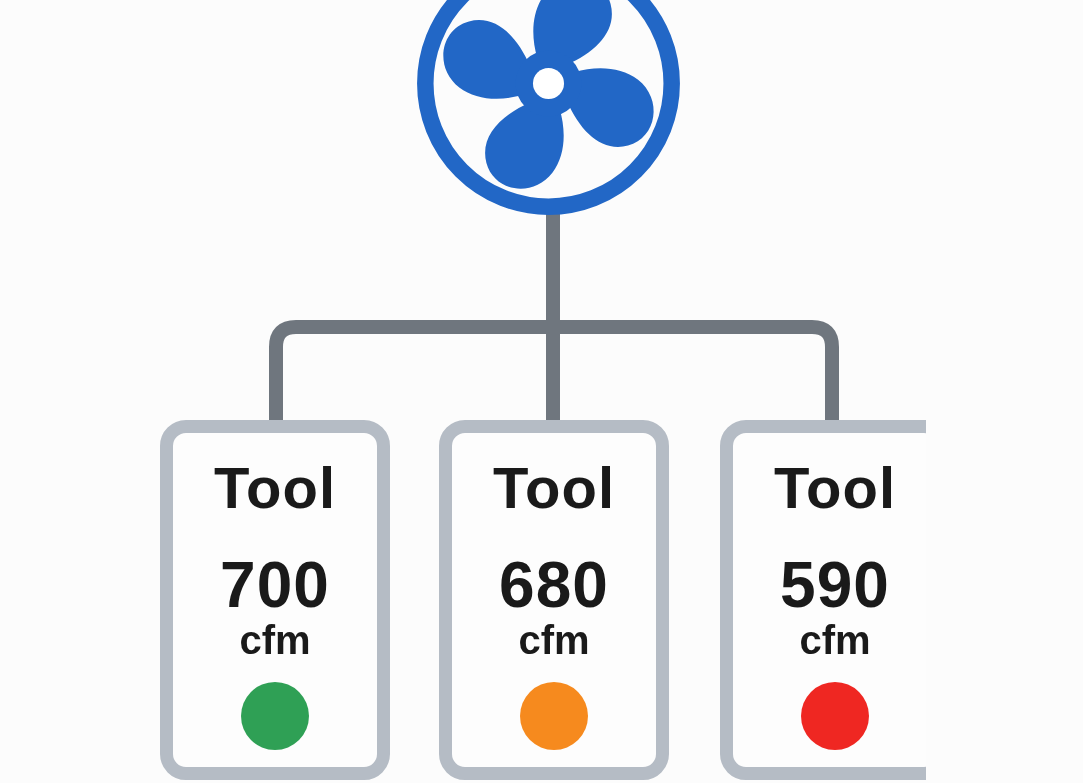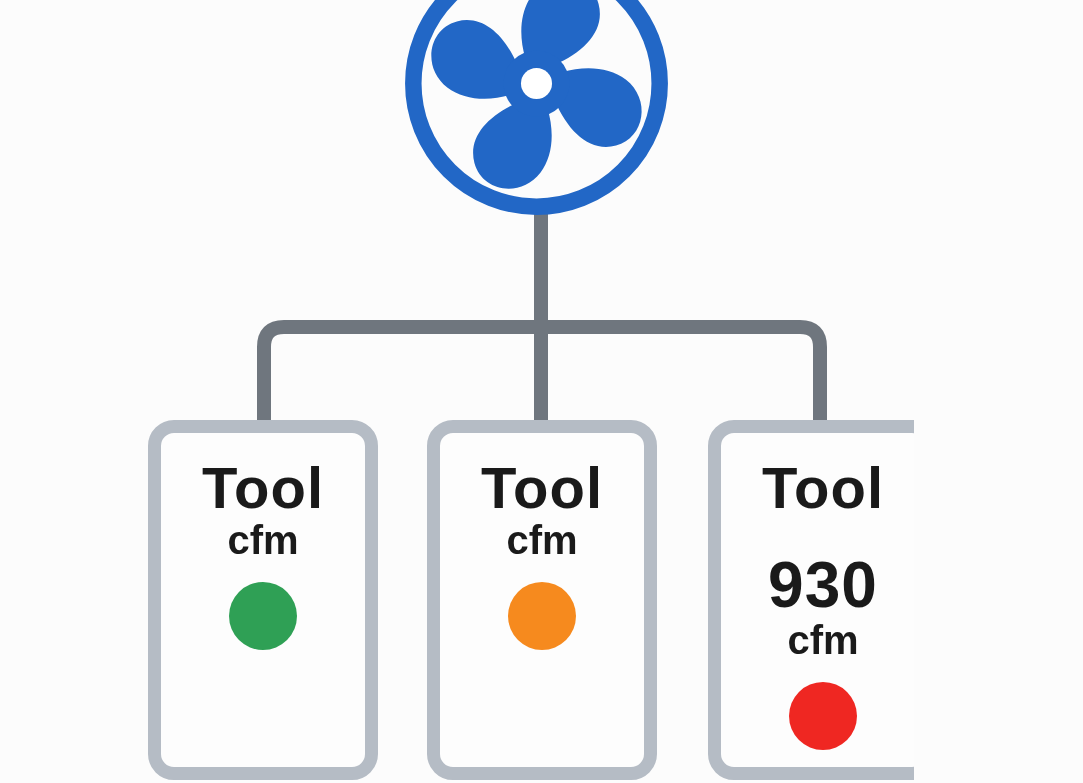--- a/index.html
+++ b/index.html
@@ -9,20 +9,21 @@
     height: 783px;
     overflow: hidden;
     background: #fcfcfc;
     font-family: "Liberation Sans", sans-serif;
   }
   .canvas {
     position: relative;
     width: 914px;
     height: 783px;
     overflow: hidden;
+    margin-left: 12px;
   }
   svg.connectors {
     position: absolute;
     left: 0;
     top: 0;
     width: 1083px;
     height: 783px;
     color: #6f767e;
   }
   svg.fan {
@@ -96,30 +97,32 @@
       <path d="M150,150 C132,120 128,82 146,58 C166,32 206,38 214,68 C221,95 200,117 168,131 C161,134 155,141 150,150 Z" transform="rotate(90 150 150)"></path>
       <path d="M150,150 C132,120 128,82 146,58 C166,32 206,38 214,68 C221,95 200,117 168,131 C161,134 155,141 150,150 Z" transform="rotate(180 150 150)"></path>
       <path d="M150,150 C132,120 128,82 146,58 C166,32 206,38 214,68 C221,95 200,117 168,131 C161,134 155,141 150,150 Z" transform="rotate(270 150 150)"></path>
       <circle cx="150" cy="150" r="34"></circle>
     </g>
     <circle cx="150" cy="150" r="16" fill="#ffffff"></circle>
   </svg>
 
   <div class="card pos-0">
     <div class="label">Tool</div>
+    <div class="value">700</div>
     <div class="unit">cfm</div>
     <div class="dot" style="color: rgb(47, 160, 85);"></div>
   </div>
 
   <div class="card pos-1">
     <div class="label">Tool</div>
+    <div class="value">680</div>
     <div class="unit">cfm</div>
     <div class="dot" style="color: rgb(246, 138, 30);"></div>
   </div>
 
   <div class="card pos-2">
     <div class="label">Tool</div>
-    <div class="value">930</div>
+    <div class="value">590</div>
     <div class="unit">cfm</div>
     <div class="dot" style="color: rgb(239, 39, 34);"></div>
   </div>
 
 </div>
 
 </body></html>

